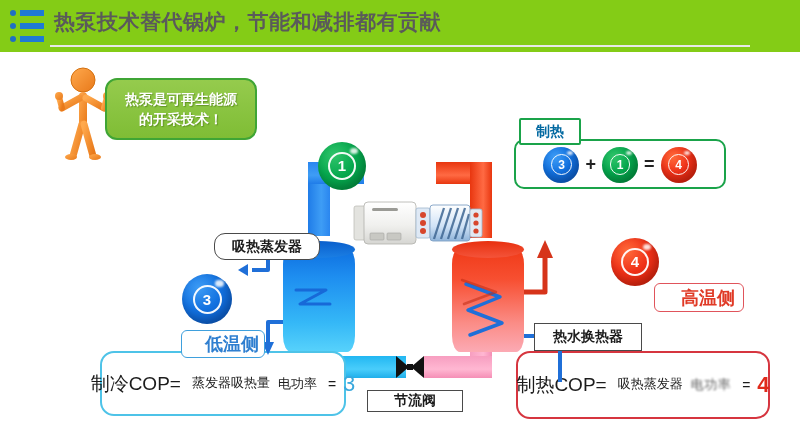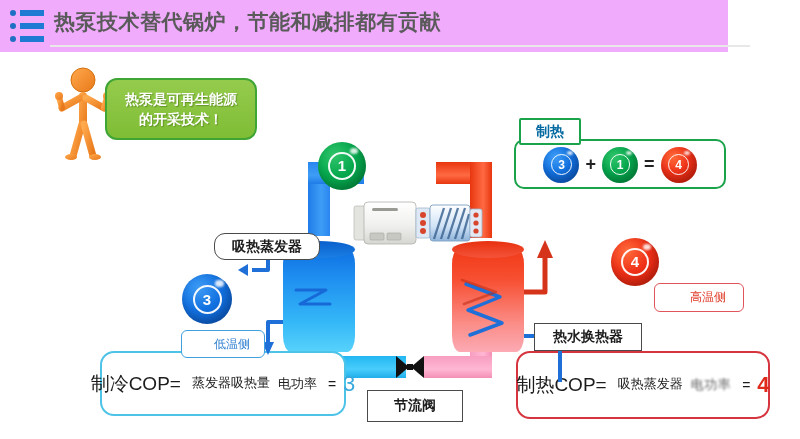--- a/index.html
+++ b/index.html
@@ -16,22 +16,22 @@
     position: relative;
     width: 800px; height: 439px;
     background: #ffffff;
     overflow: hidden;
   }
 
   
   .header {
     position: absolute;
     left: 0; top: 0;
-    width: 728px; height: 52px;
-    background: #f0abfc;
+    width: 800px; height: 52px;
+    background: #84cc16;
   }
   .header-icon {
     position: absolute;
     left: 10px; top: 10px;
     width: 34px; height: 33px;
   }
   .hi-row {
     position: absolute;
     left: 0; height: 6px;
     display: block;
@@ -202,33 +202,33 @@
     justify-content: center;
     font-size: 14px;
     color: #1d1d1d;
     font-weight: bold;
     white-space: nowrap;
     z-index: 6;
   }
   .lbl-compressor { left: 379px; top: 118px;  width: 92px;  height: 28px; }
   .lbl-evap       { left: 214px; top: 181px;  width: 106px; height: 27px; border-radius: 11px; }
   .lbl-hotwater   { left: 534px; top: 263px;  width: 108px; height: 28px; margin-top: 8px; }
-  .lbl-valve      { left: 367px; top: 338px;  width: 96px;  height: 32px; }
+  .lbl-valve      { left: 367px; top: 338px;  width: 96px;  height: 22px; }
 
   
   .lbl-round {
     position: absolute;
     background: #ffffff;
     border-radius: 6px;
     box-sizing: border-box;
     display: flex;
     align-items: center;
     justify-content: center;
-    font-size: 12px;
-    font-weight: normal;
+    font-size: 18px;
+    font-weight: bold;
     white-space: nowrap;
     z-index: 6;
     padding-left: 18px;
   }
   .lbl-lowtemp {
     left: 181px; top: 278px; width: 84px; height: 28px;
     border: 1.5px solid #3fa0dd;
     color: #2f7fd0;
   }
   .lbl-hightemp {

